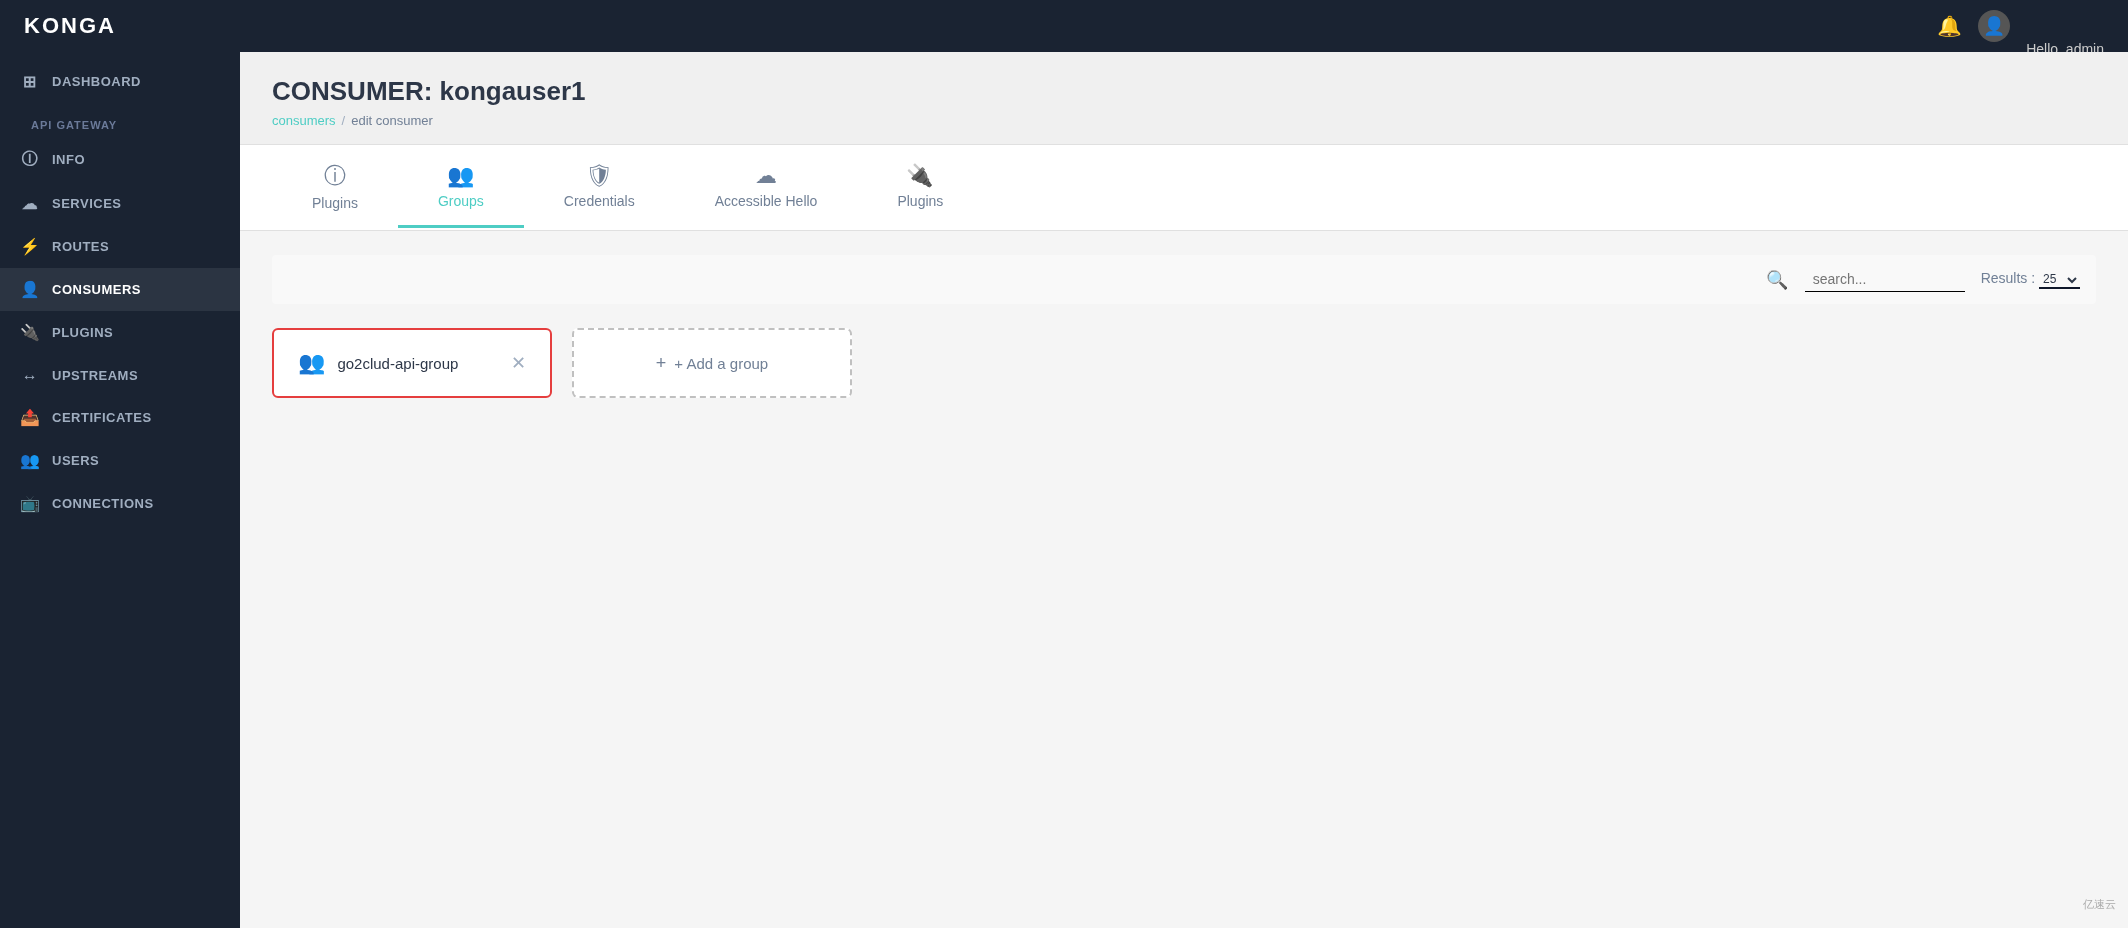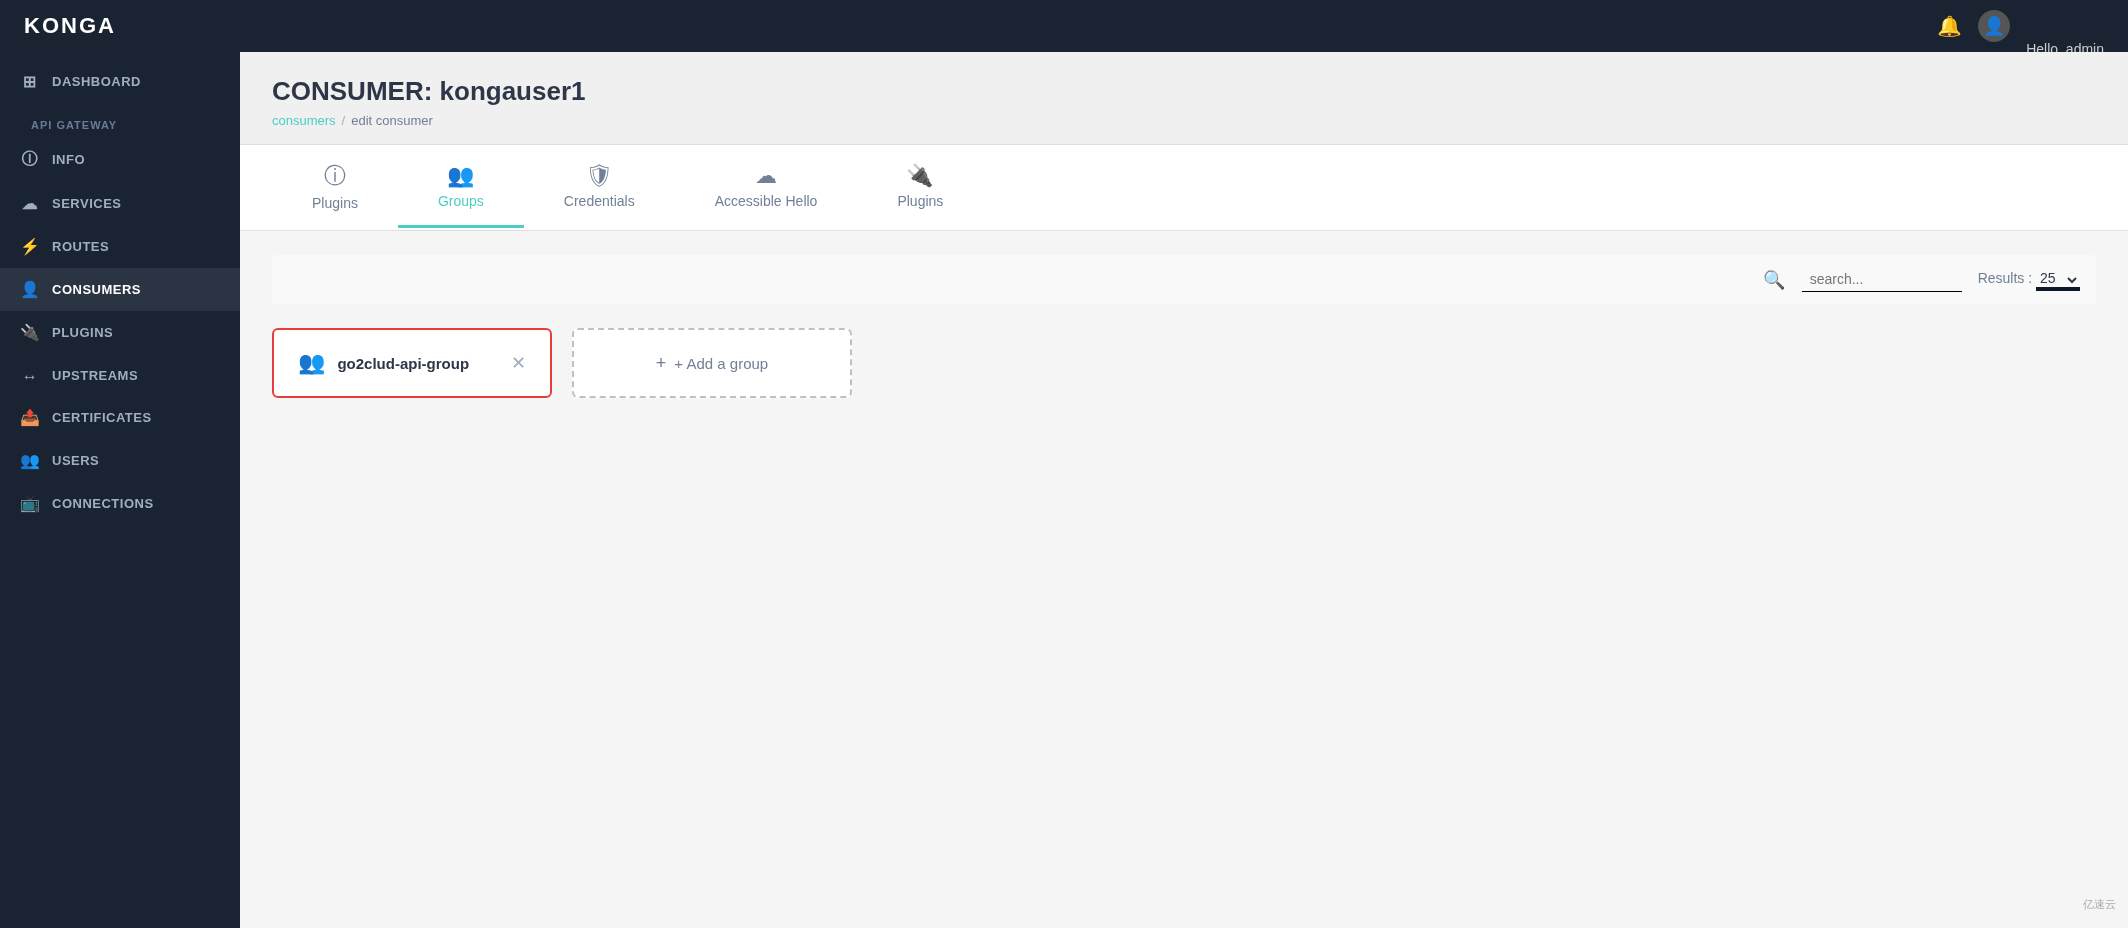--- a/index.html
+++ b/index.html
@@ -188,23 +188,23 @@
       color: #a0aec0;
       background: transparent;
       width: 160px;
     }
     .results-label {
       color: #718096;
       font-size: 14px;
     }
     .results-select {
       border: none;
-      border-bottom: 4px solid #0f172a;
+      border-bottom: 2px solid #0f172a;
       background: transparent;
-      font-size: 14px;
+      font-size: 12px;
       color: #2d3748;
       cursor: pointer;
       outline: none;
     }
 
     
     .group-cards {
       display: flex;
       gap: 20px;
       flex-wrap: wrap;
@@ -226,21 +226,21 @@
       align-items: center;
       gap: 12px;
     }
     .group-card-icon {
       font-size: 22px;
       color: #718096;
     }
     .group-card-name {
       font-size: 15px;
       color: #2d3748;
-      font-weight: 700;
+      font-weight: 400;
     }
     .group-card-close {
       color: #a0aec0;
       font-size: 18px;
       cursor: pointer;
       line-height: 1;
     }
     .add-group-card {
       border: 2px dashed #c0c0c0;
       border-radius: 6px;

